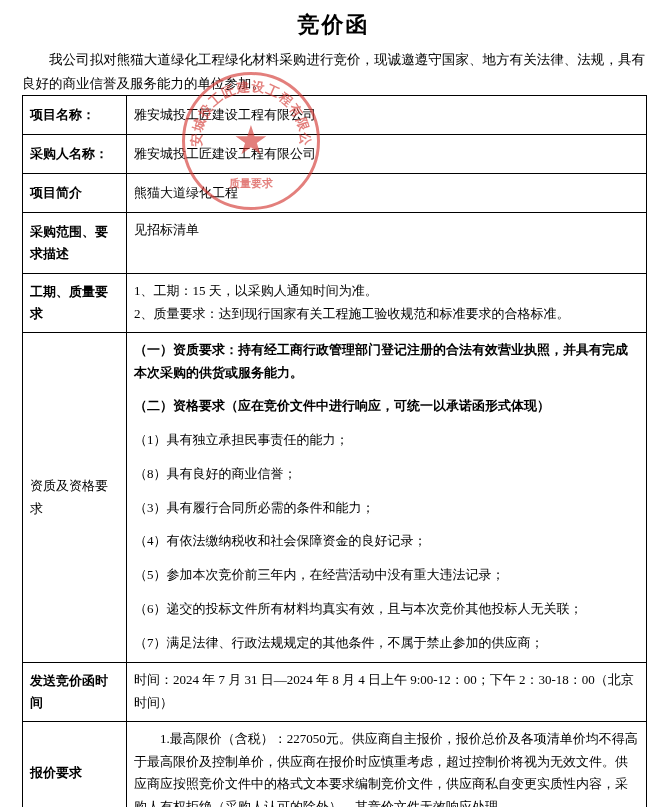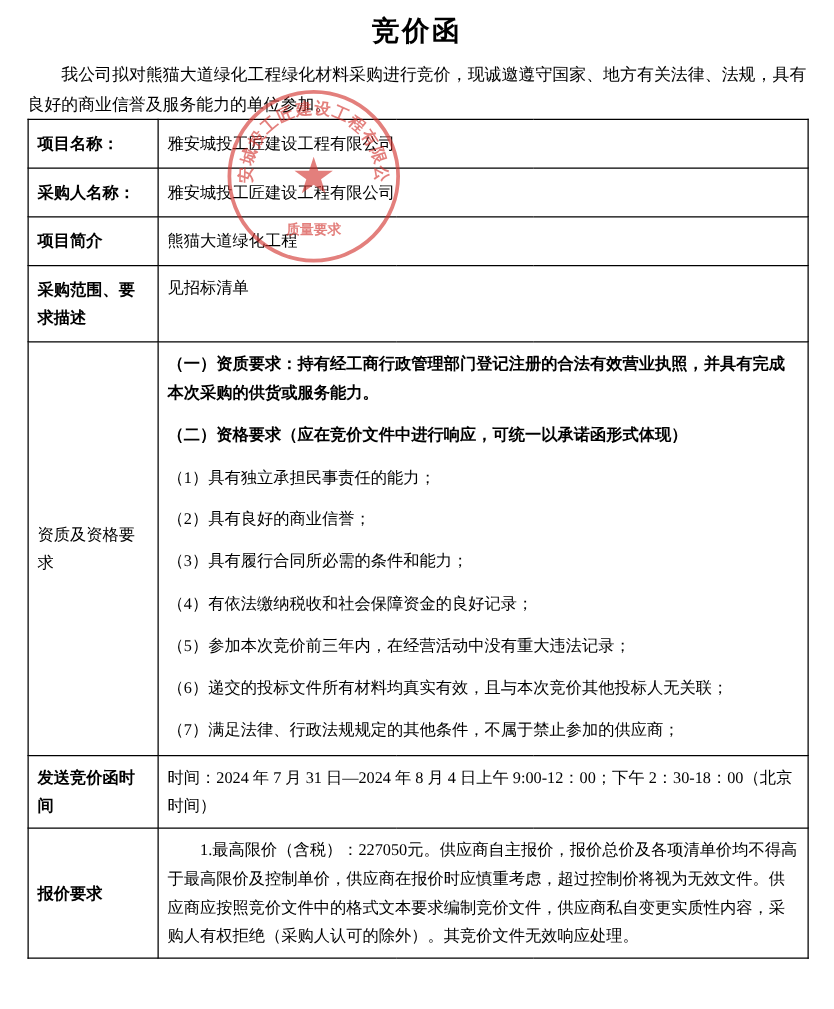--- a/index.html
+++ b/index.html
@@ -164,26 +164,33 @@
       </tr>
       <tr class="row-tall">
         <td class="label">项目简介</td>
         <td class="value" colspan="3">熊猫大道绿化工程</td>
       </tr>
       <tr>
         <td class="label" style="height:48px">采购范围、要求描述</td>
         <td class="value" colspan="3" style="vertical-align:top">见招标清单</td>
       </tr>
       <tr>
+        <td class="label">工期、质量要求</td>
+        <td class="value multi-line" colspan="3">
+          <p>1、工期：15 天，以采购人通知时间为准。</p>
+          <p>2、质量要求：达到现行国家有关工程施工验收规范和标准要求的合格标准。</p>
+        </td>
+      </tr>
+      <tr>
         <td class="label-top">资质及资格要求</td>
         <td class="value qual-cell" colspan="3">
           <p class="bold">（一）资质要求：持有经工商行政管理部门登记注册的合法有效营业执照，并具有完成本次采购的供货或服务能力。</p>
           <p class="bold">（二）资格要求（应在竞价文件中进行响应，可统一以承诺函形式体现）</p>
           <p>（1）具有独立承担民事责任的能力；</p>
-          <p>（2）具有良好的商业信誉；</p>
+          <p>（8）具有良好的商业信誉；</p>
           <p>（3）具有履行合同所必需的条件和能力；</p>
           <p>（4）有依法缴纳税收和社会保障资金的良好记录；</p>
           <p>（5）参加本次竞价前三年内，在经营活动中没有重大违法记录；</p>
           <p>（6）递交的投标文件所有材料均真实有效，且与本次竞价其他投标人无关联；</p>
           <p>（7）满足法律、行政法规规定的其他条件，不属于禁止参加的供应商；</p>
         </td>
       </tr>
       <tr>
         <td class="label">发送竞价函时间</td>
         <td class="value multi-line" colspan="3">

